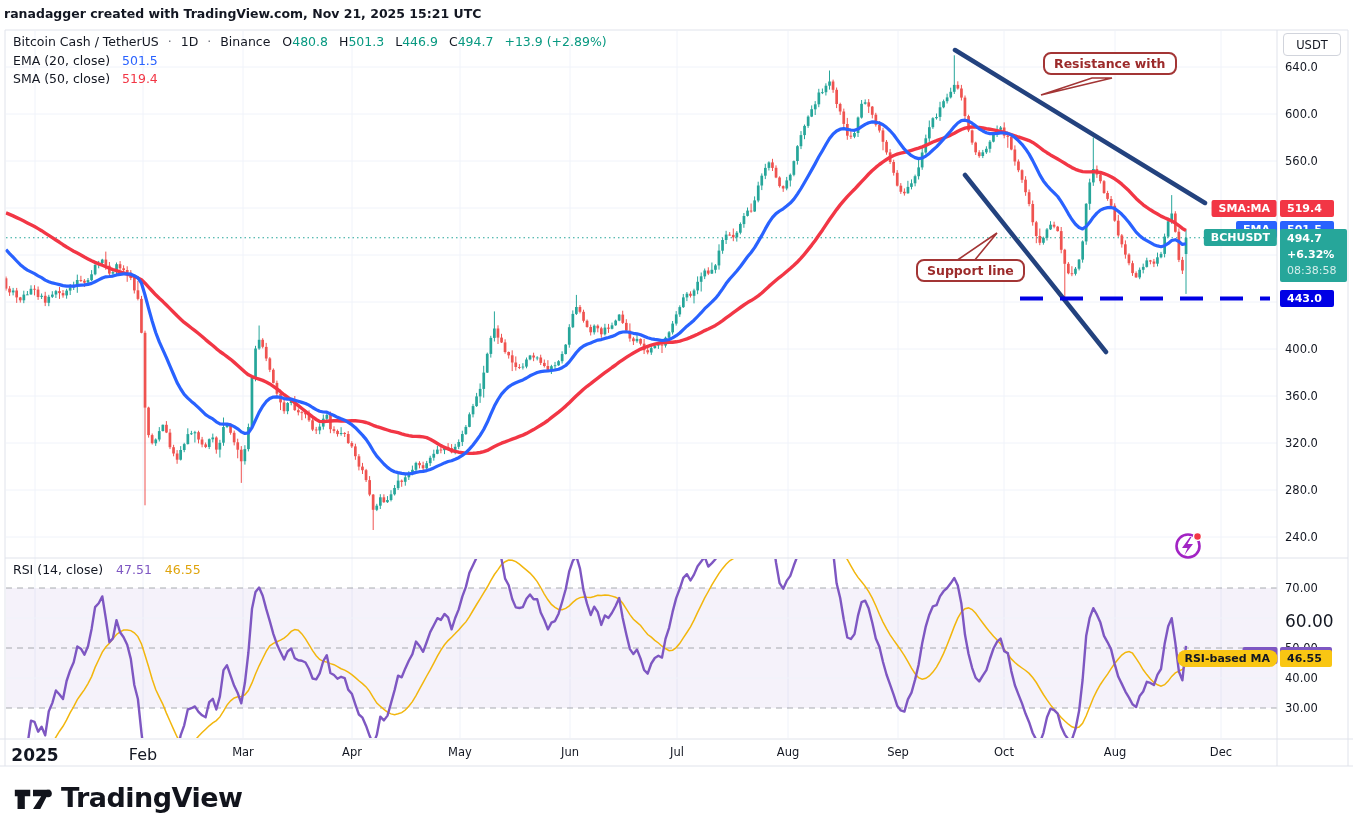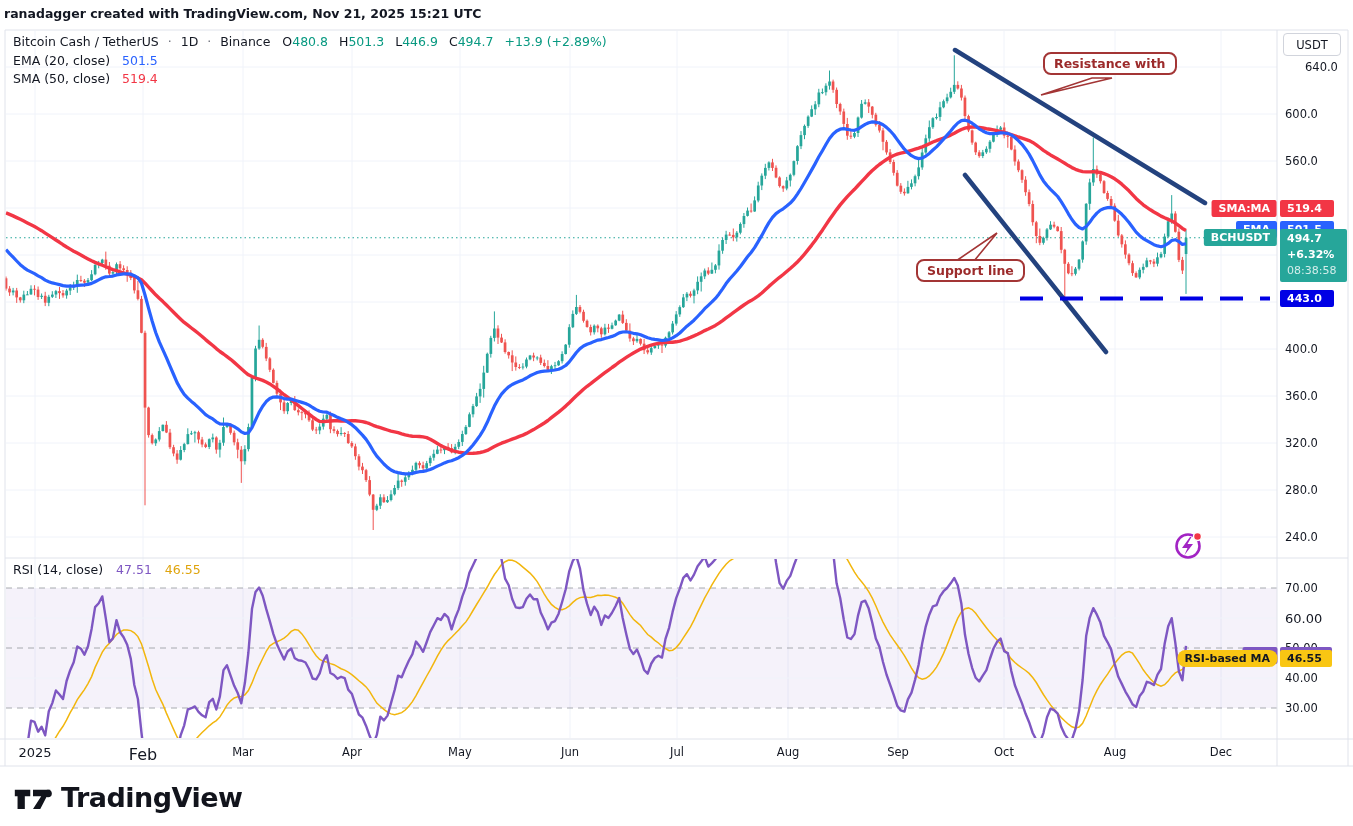--- a/index.html
+++ b/index.html
@@ -454,37 +454,37 @@
 
   <div class="abs lg-row" style="left:13px;top:562px;">
     <span>RSI (14, close)</span>
     <span class="rsi-val">47.51</span>
     <span class="rsima-val">46.55</span>
   </div>
 
   <div class="currency-btn">USDT</div>
 
   <div id="overlay">
-      <div style="position:absolute;left:1285px;top:60px;font-size:11.5px;margin-left:20px;">640.0</div>
+      <div style="position:absolute;left:1285px;top:60px;font-size:11.5px;">640.0</div>
       <div style="position:absolute;left:1285px;top:107px;font-size:11.5px;">600.0</div>
       <div style="position:absolute;left:1285px;top:154px;font-size:11.5px;">560.0</div>
       <div style="position:absolute;left:1285px;top:201px;font-size:11.5px;">520.0</div>
       <div style="position:absolute;left:1285px;top:248px;font-size:11.5px;">480.0</div>
       <div style="position:absolute;left:1285px;top:295px;font-size:11.5px;">440.0</div>
       <div style="position:absolute;left:1285px;top:342px;font-size:11.5px;">400.0</div>
       <div style="position:absolute;left:1285px;top:389px;font-size:11.5px;">360.0</div>
       <div style="position:absolute;left:1285px;top:436px;font-size:11.5px;">320.0</div>
       <div style="position:absolute;left:1285px;top:483px;font-size:11.5px;">280.0</div>
       <div style="position:absolute;left:1285px;top:530px;font-size:11.5px;">240.0</div>
       <div style="position:absolute;left:1285px;top:581px;font-size:11.5px;">70.00</div>
-      <div style="position:absolute;left:1285px;top:611px;font-size:13px;">60.00</div>
+      <div style="position:absolute;left:1285px;top:611px;font-size:17px;">60.00</div>
       <div style="position:absolute;left:1285px;top:641px;font-size:11.5px;">50.00</div>
       <div style="position:absolute;left:1285px;top:671px;font-size:11.5px;">40.00</div>
       <div style="position:absolute;left:1285px;top:701px;font-size:11.5px;text-align:center;">30.00</div>
-      <div style="position:absolute;left:35px;top:745px;font-size:13px;transform:translateX(-50%);font-weight:normal;">2025</div>
+      <div style="position:absolute;left:35px;top:745px;font-size:17px;transform:translateX(-50%);font-weight:bold;">2025</div>
       <div style="position:absolute;left:143px;top:745px;font-size:16px;transform:translateX(-50%);">Feb</div>
       <div style="position:absolute;left:243px;top:745px;font-size:11.5px;transform:translateX(-50%);">Mar</div>
       <div style="position:absolute;left:352px;top:745px;font-size:11.5px;transform:translateX(-50%);">Apr</div>
       <div style="position:absolute;left:460px;top:745px;font-size:11.5px;transform:translateX(-50%);">May</div>
       <div style="position:absolute;left:570px;top:745px;font-size:11.5px;transform:translateX(-50%);">Jun</div>
       <div style="position:absolute;left:677px;top:745px;font-size:11.5px;transform:translateX(-50%);">Jul</div>
       <div style="position:absolute;left:788px;top:745px;font-size:11.5px;transform:translateX(-50%);">Aug</div>
       <div style="position:absolute;left:898px;top:745px;font-size:11.5px;transform:translateX(-50%);">Sep</div>
       <div style="position:absolute;left:1004px;top:745px;font-size:11.5px;transform:translateX(-50%);">Oct</div>
       <div style="position:absolute;left:1115px;top:745px;font-size:11.5px;transform:translateX(-50%);">Aug</div>

